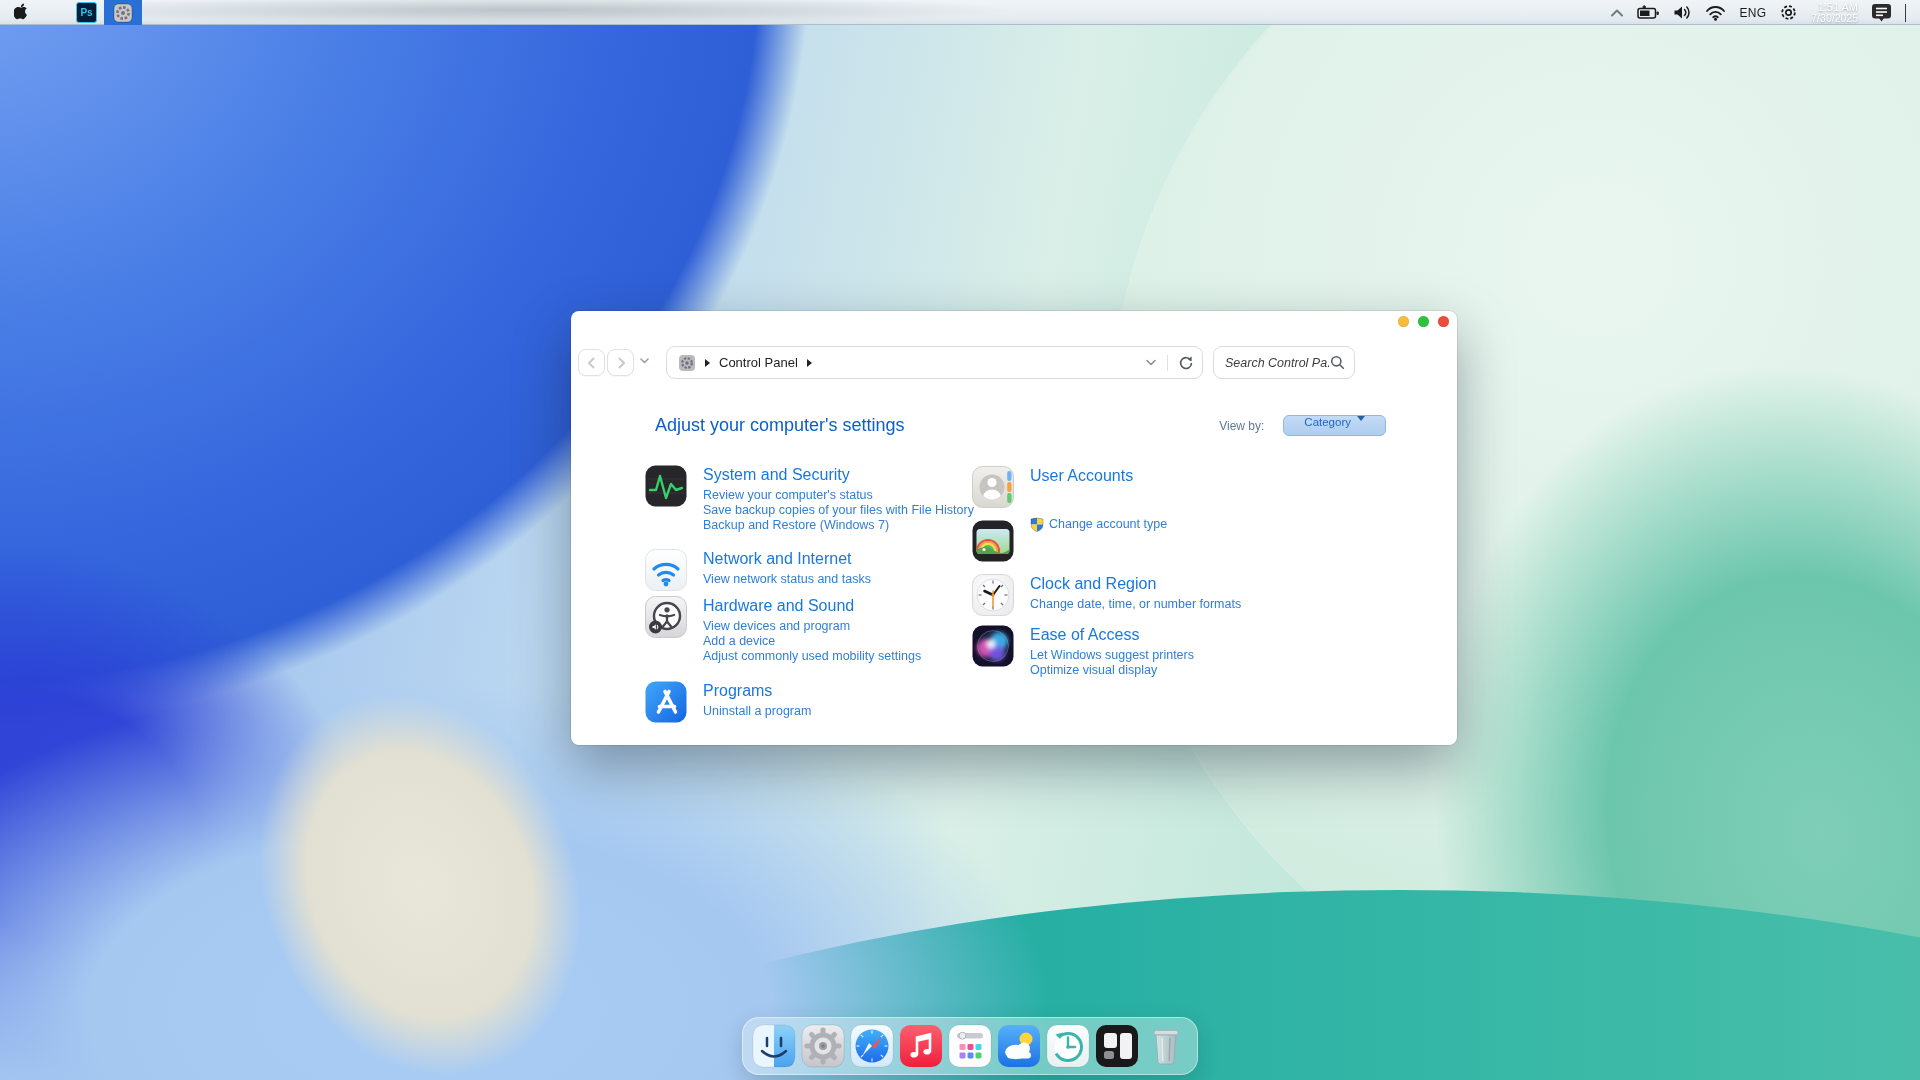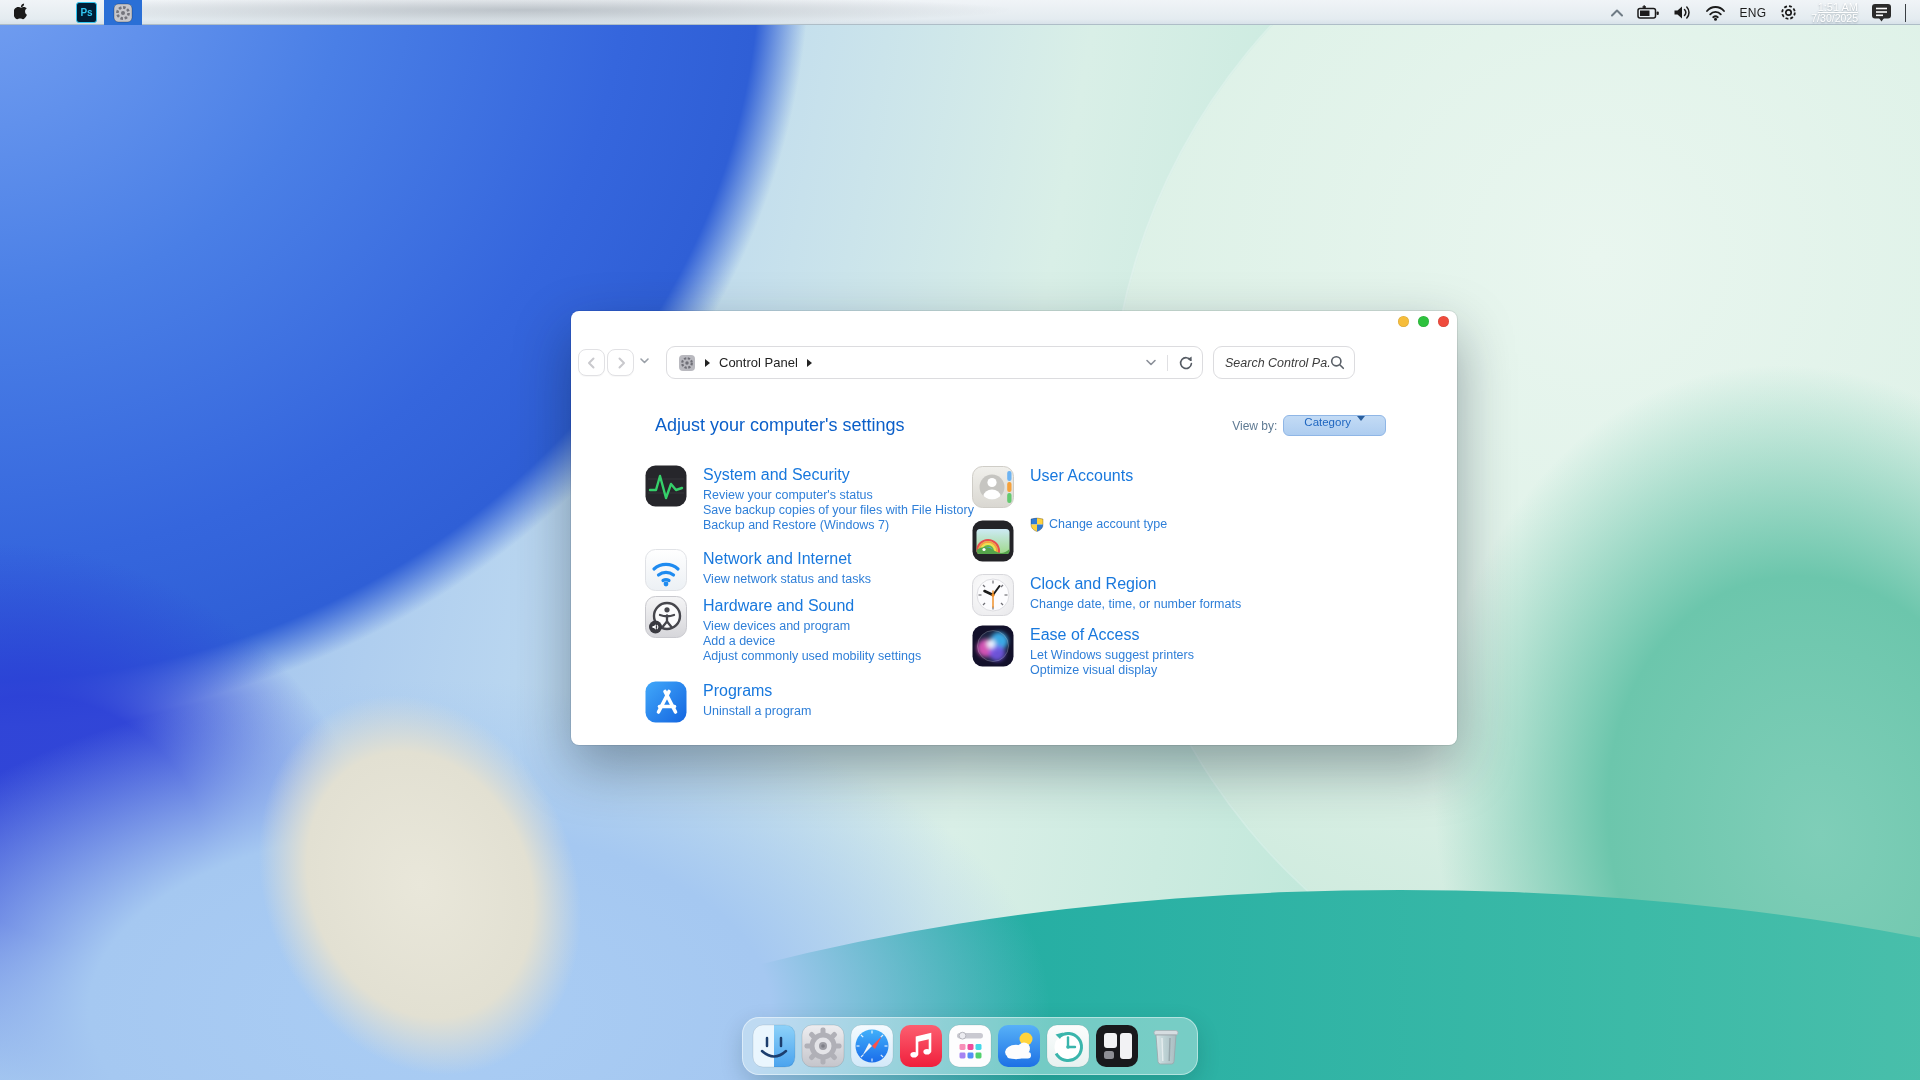--- a/index.html
+++ b/index.html
@@ -35,21 +35,21 @@
   .menubar .smudge { position:absolute; left:120px; top:0; width:900px; height:25px;
         background:radial-gradient(ellipse at 45% 40%, rgba(70,80,92,.28), rgba(70,80,92,0) 70%); }
   .mb-left { position:absolute; left:0; top:0; height:25px; display:flex; align-items:center; }
   .apple { margin-left:14px; width:18px; height:20px; display:flex; align-items:center; }
   .ps-badge { margin-left:44px; width:21px; height:21px; background:#001e36; border:1.5px solid #31c5f0;
         color:#31c5f0; font-size:10px; font-weight:bold; display:flex; align-items:center; justify-content:center; border-radius:3px; }
   .active-app { margin-left:7px; width:38px; height:25px; background:#2a6fd6; display:flex; align-items:center; justify-content:center; }
   .tray { position:absolute; right:0; top:0; height:25px; display:flex; align-items:center; gap:13px; padding-right:14px; }
   .tray .eng { font-size:12px; color:#1b1b1b; letter-spacing:.3px; }
   .clockblk { text-align:right; line-height:11px; color:#ffffff; text-shadow:0 1px 2px rgba(60,80,90,.45); }
-  .clockblk .t { font-size:11px;text-decoration:underline; }
+  .clockblk .t { font-size:11px; }
   .clockblk .d { font-size:10.5px; }
   .vline { width:1px; height:18px; background:#3a3f44; }
 
   
   .window { position:absolute; left:571px; top:311px; width:886px; height:434px; background:#ffffff;
         border-radius:8px; box-shadow:0 22px 55px rgba(10,25,45,.38), 0 0 0 1px rgba(0,0,0,.08); z-index:40; }
   .titlebar { position:absolute; left:0; top:0; width:100%; height:28px; border-radius:8px 8px 0 0; }
   .lights { position:absolute; right:8px; top:5px; display:flex; gap:9px; }
   .light { width:11px; height:11px; border-radius:50%; }
   .light.yellow { background:#f6bd3b; box-shadow:inset 0 0 0 .5px rgba(0,0,0,.12); }
@@ -69,21 +69,21 @@
   .addr-right { position:absolute; right:8px; top:0; height:31px; display:flex; align-items:center; gap:10px; }
   .addr-div { width:1px; height:16px; background:#e0e0e3; }
   .searchbox { position:absolute; left:642px; top:2px; width:142px; height:33px; background:#fff;
         border:1px solid #dcdcdf; border-radius:9px; display:flex; align-items:center; }
   .searchbox input { flex:1; min-width:0; border:none; outline:none; background:transparent; margin-left:11px;
         font-size:12.5px; color:#333; font-family:inherit; }
   .searchbox input::placeholder { font-style:italic; color:#3c3c3c; opacity:1; }
   .searchbox .mag { margin-right:9px; }
 
   .heading { position:absolute; left:84px; top:104px; font-size:18px; color:#0b5fc9; }
-  .viewby { position:absolute; right:71px; top:104px; display:flex; align-items:center; gap:6px; }
+  .viewby { position:absolute; right:71px; top:104px; display:flex; align-items:center; gap:19px; }
   .viewby-label { font-size:12px; color:#5f7a93; }
   .cat-pill { height:21px; padding:0 20px; background:linear-gradient(#c3dbf5,#aecdf0); border:1px solid #8fb6e6;
         border-radius:6px; display:flex; align-items:flex-start; gap:6px; }
   .cat-pill span { font-size:11.5px; color:#1f66c0; }
   .tri-d { width:0; height:0; border-top:5px solid #2a5f9e; border-left:4px solid transparent; border-right:4px solid transparent; }
 
   .cat { position:absolute; display:flex; gap:16px; }
   .col-l { left:74px; } .col-r { left:401px; }
   .cicon { width:42px; height:42px; flex:0 0 42px; }
   .ctext { padding-top:1px; white-space:nowrap; }

